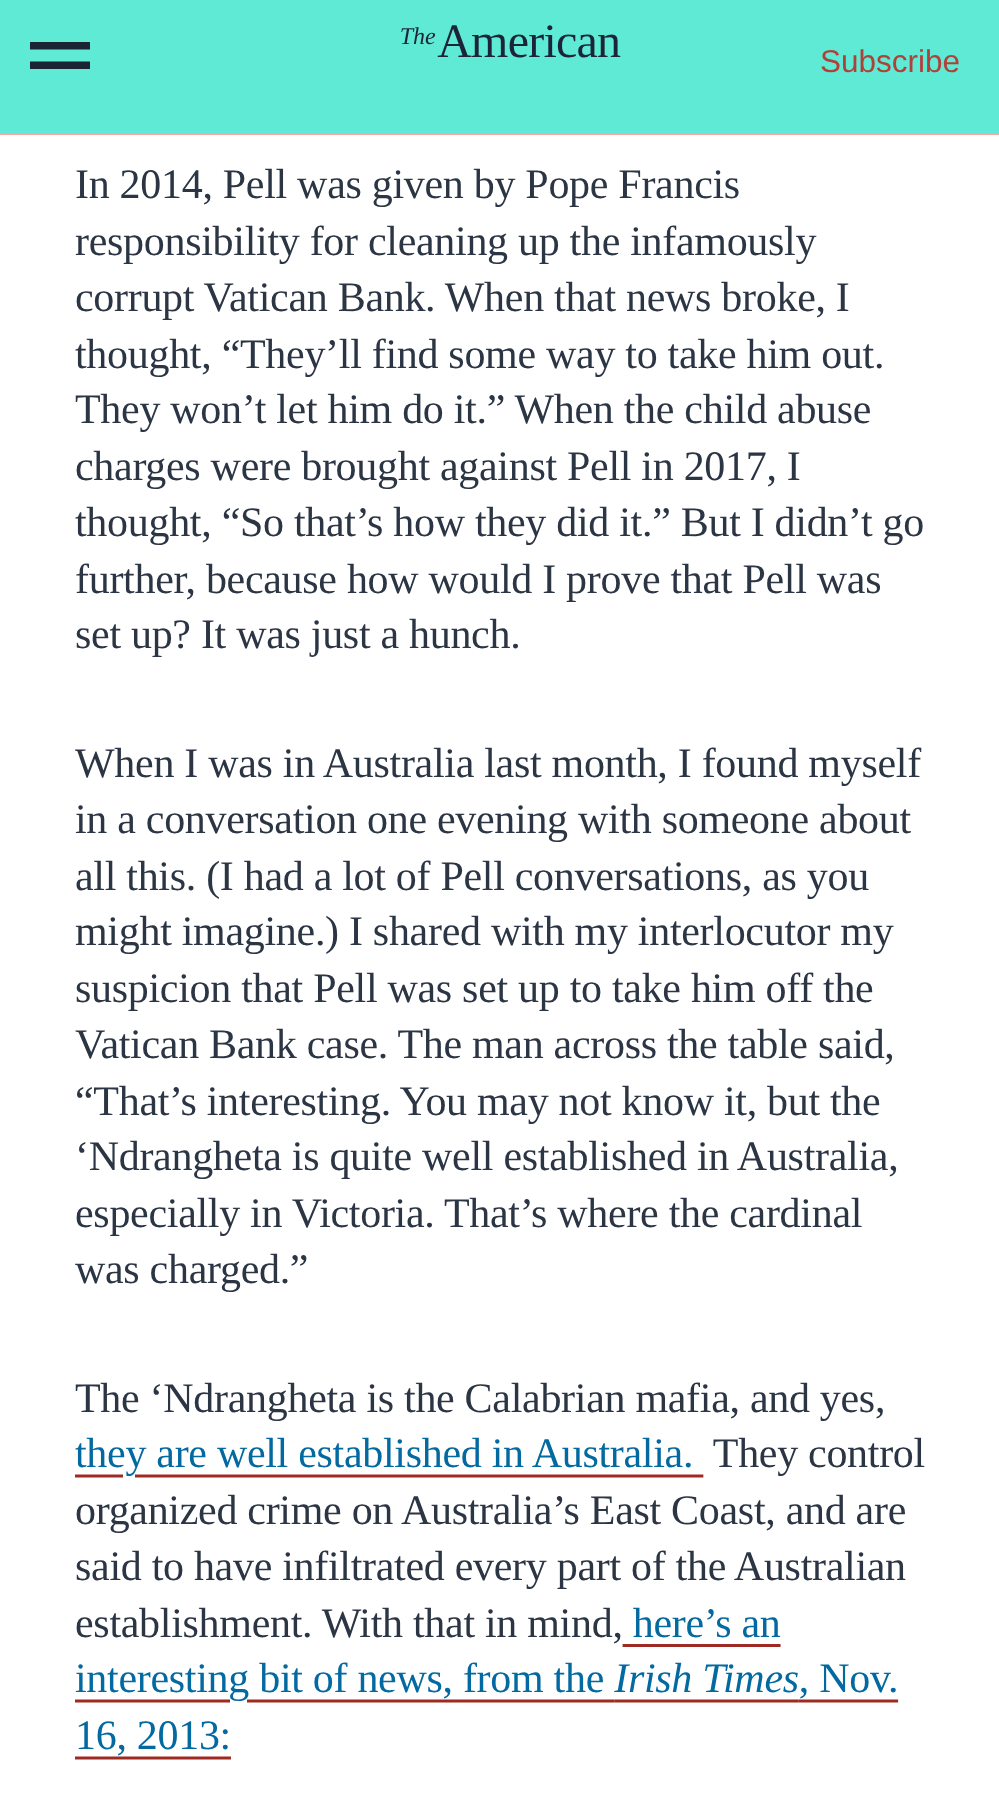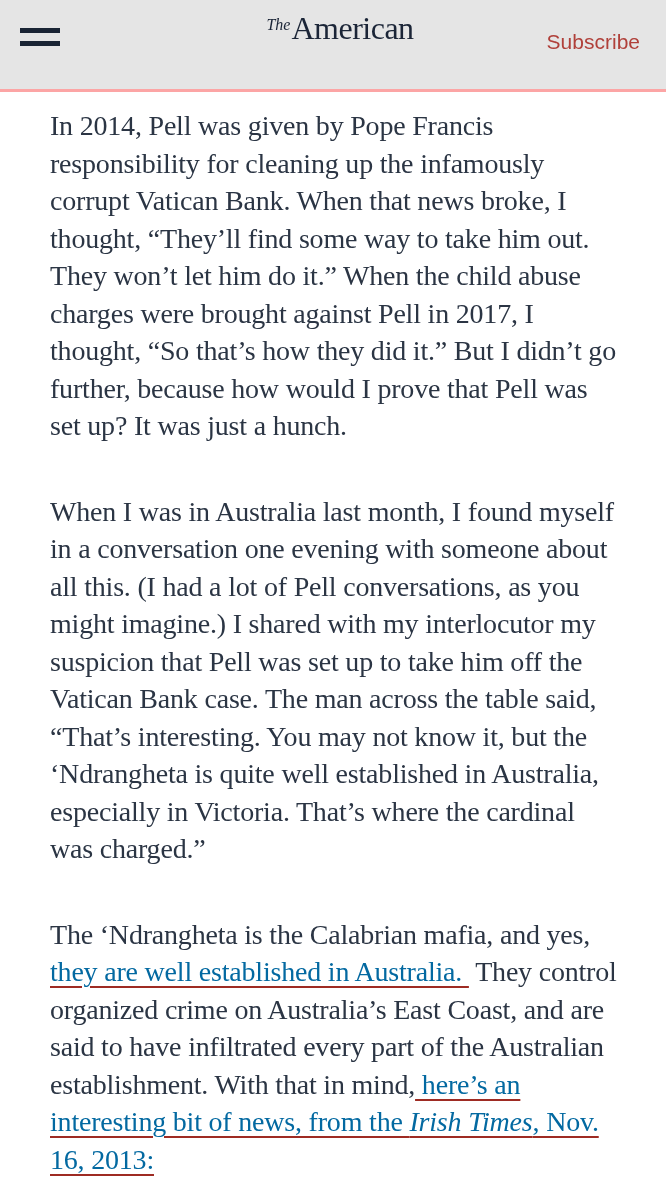--- a/index.html
+++ b/index.html
@@ -10,22 +10,22 @@
   }
   body {
     font-family: "Liberation Serif", serif;
     -webkit-font-smoothing: antialiased;
   }
 
   
   .site-header {
     position: relative;
     height: 89px;
-    background: #e5e5e5;
-    border-bottom: 3px solid #fca5a5;
+    background: #5eead4;
+    border-bottom: 1px solid #fca5a5;
   }
   .menu-btn {
     position: absolute;
     left: 20px;
     top: 28px;
     background: none;
     border: 0;
     padding: 0;
     cursor: pointer;
   }

